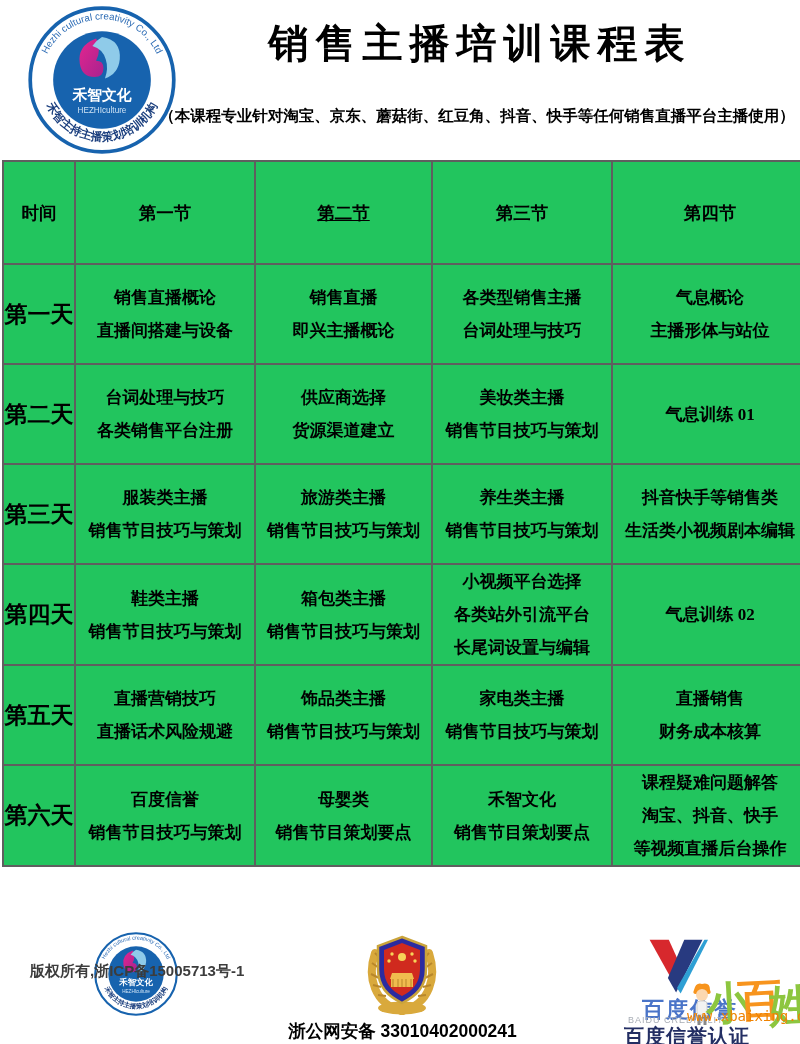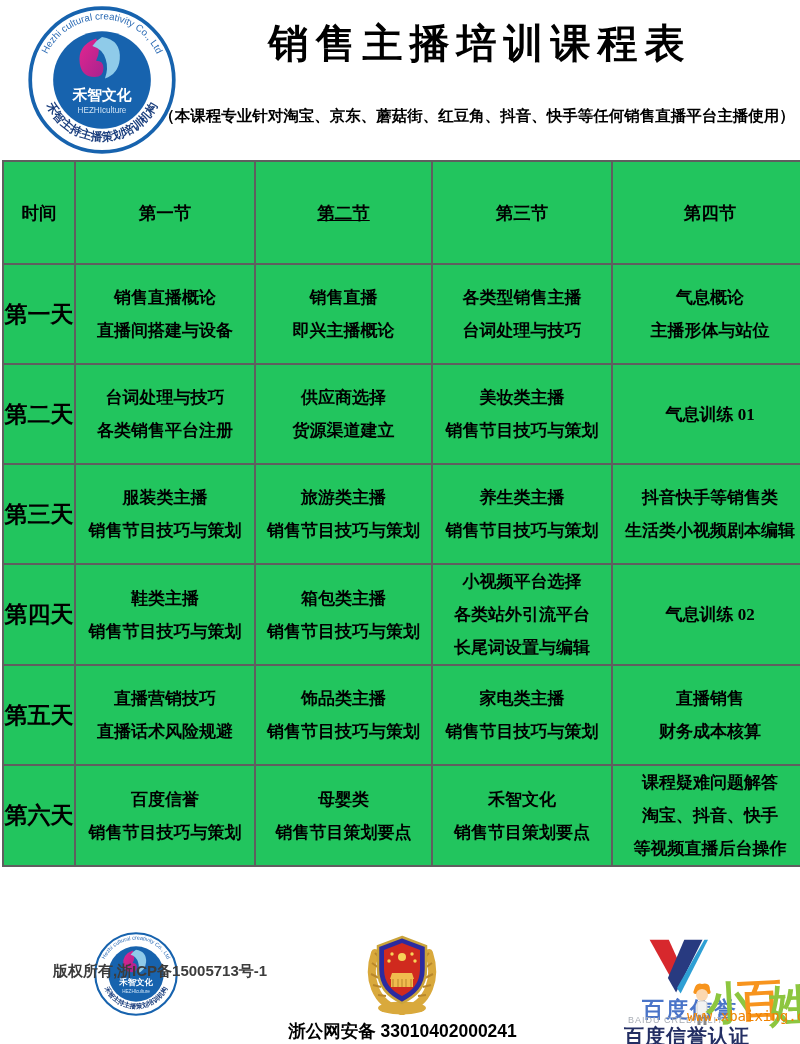--- a/index.html
+++ b/index.html
@@ -22,21 +22,21 @@
   table.course tbody tr{height:100px;}
   th.col-time{width:70px;font-size:17px;}
   th.col-s1{width:178px;} th.col-s2{width:175px;text-decoration:underline;} th.col-s3{width:178px;margin-left:40px;} th.col-s4{width:194px;}
   table.course th{font-size:17.5px;}
   td.day{font-size:23px;}
   td.course-cell{font-size:17px;font-family:Liberation Serif, serif;}
   .cell-line{line-height:33px;}
 
   
   .ftr-logo{position:absolute;left:94px;top:932px;width:84px;height:84px;}
-  .copyright{position:absolute;left:30px;top:962px;width:260px;text-align:center;
+  .copyright{position:absolute;left:30px;top:962px;width:260px;
       font-family:"Liberation Sans","DejaVu Sans",sans-serif;font-size:15px;font-weight:600;color:#3c3c3c;}
   .police-badge{position:absolute;left:360px;top:931px;width:84px;height:86px;}
   .police-text{position:absolute;left:280px;top:1019px;width:245px;text-align:center;
       font-family:"Liberation Sans","DejaVu Sans",sans-serif;font-size:17.5px;font-weight:bold;color:#000;}
   .baidu-v{position:absolute;left:646px;top:937px;width:62px;height:60px;}
   .baidu-line1{position:absolute;left:642px;top:995px;font-family:"Liberation Sans","DejaVu Sans",sans-serif;
       font-size:22px;font-weight:bold;color:#4a74c8;letter-spacing:2px;}
   .baidu-line2{position:absolute;left:628px;top:1015px;font-family:"Liberation Sans","DejaVu Sans",sans-serif;
       font-size:9px;color:#a8adb5;letter-spacing:1px;}
   .baidu-line3{position:absolute;left:624px;top:1023px;font-family:"Liberation Sans","DejaVu Sans",sans-serif;

